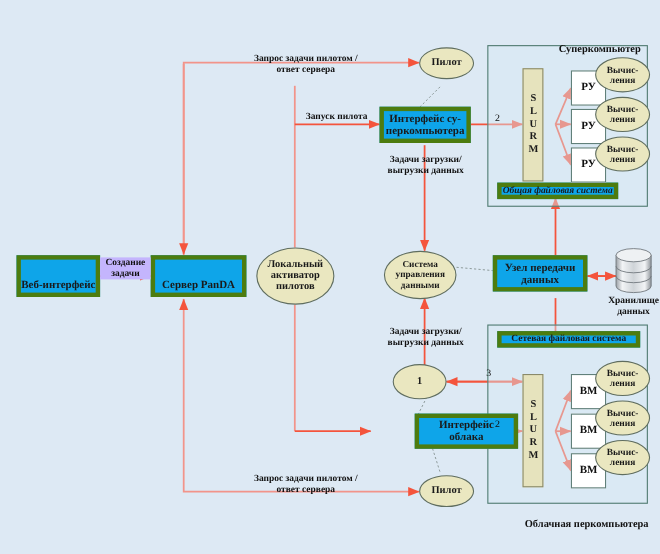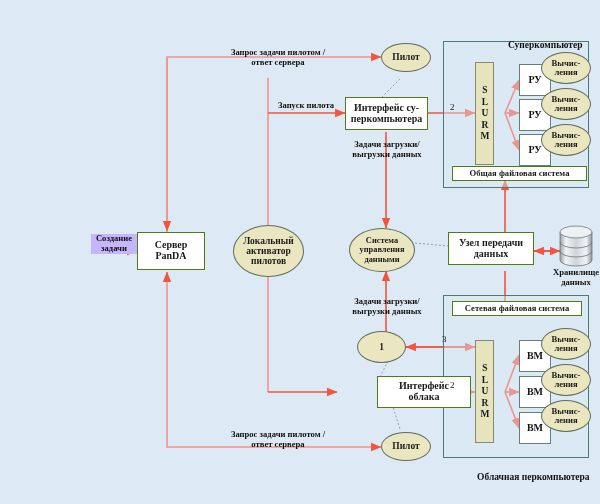--- a/index.html
+++ b/index.html
@@ -17,23 +17,24 @@
     position:absolute;
     box-sizing:border-box;
     display:flex;align-items:center;justify-content:center;
     text-align:center;
     color:#1a1a1a;
     font-weight:bold;
     line-height:1.08;
     z-index:5;
   }
   .boxn{
-    background:#ffffff;
-    border:1px solid #4d7c0f;
+    background:#0ea5e9;
+    border:4px solid #4d7c0f;
     font-size:10px;
+    align-items:flex-end;
   }
   .ell{
     background:#eae7c0;
     border:1.2px solid #5f6d5f;
     border-radius:50%;
     font-size:9.5px;
   }
   .greenbox{
     background:#ffffff;
     border:1.2px solid #61807a;
@@ -172,22 +173,23 @@
       <path d="M415,243 L448,246"></path>
       <path d="M541,79 L517,84"></path>
       <path d="M541,118 L517,118"></path>
       <path d="M541,153 L517,153"></path>
       <path d="M541,355 L517,360"></path>
       <path d="M541,394 L517,394"></path>
       <path d="M541,429 L517,429"></path>
     </g>
   </svg>
 
-
-  <div class="node boxn" style="left:137px;top:232px;width:68px;height:38px;">Сервер PanDA</div>
+  <div class="node boxn" style="left:15px;top:232px;width:76px;height:38px;">Веб-интерфейс</div>
+
+  <div class="node boxn" style="left:137px;top:232px;width:87px;height:38px;">Сервер PanDA</div>
 
   <div class="node ell" style="left:233px;top:225px;width:71px;height:52px;">
     <span style="white-space:pre-line;">Локальный
 активатор
 пилотов</span>
   </div>
 
   <div class="node ell" style="left:381px;top:43px;width:50px;height:29px;">Пилот</div>
 
   <div class="node ell" style="left:381px;top:432px;width:50px;height:29px;">Пилот</div>
@@ -216,21 +218,21 @@
   <div class="node ell" style="left:357px;top:331px;width:49px;height:32px;">1</div>
 
   <div class="node slurm" style="left:475px;top:62px;width:19px;height:103px;">
     <span style="writing-mode:vertical-rl;text-orientation:upright;letter-spacing:1.5px;">SLURM</span>
   </div>
 
   <div class="node slurm" style="left:475px;top:340px;width:19px;height:103px;">
     <span style="writing-mode:vertical-rl;text-orientation:upright;letter-spacing:1.5px;">SLURM</span>
   </div>
 
-  <div class="node boxn" style="left:452px;top:166px;width:135px;height:15px;font-size:8.6px;">Общая файловая система</div>
+  <div class="node boxn" style="left:452px;top:166px;width:110px;height:15px;font-size:8.6px;font-style:italic;">Общая файловая система</div>
 
   <div class="node boxn" style="left:452px;top:301px;width:130px;height:15px;font-size:8.6px;">Сетевая файловая система</div>
 
   <div class="node greenbox" style="left:519px;top:64px;width:32px;height:32px;">РУ</div>
   <div class="node greenbox" style="left:519px;top:99px;width:32px;height:32px;">РУ</div>
   <div class="node greenbox" style="left:519px;top:134px;width:32px;height:32px;">РУ</div>
 
   <div class="node greenbox" style="left:519px;top:340px;width:32px;height:32px;">ВМ</div>
   <div class="node greenbox" style="left:519px;top:376px;width:32px;height:32px;">ВМ</div>
   <div class="node greenbox" style="left:519px;top:412px;width:32px;height:32px;">ВМ</div>

